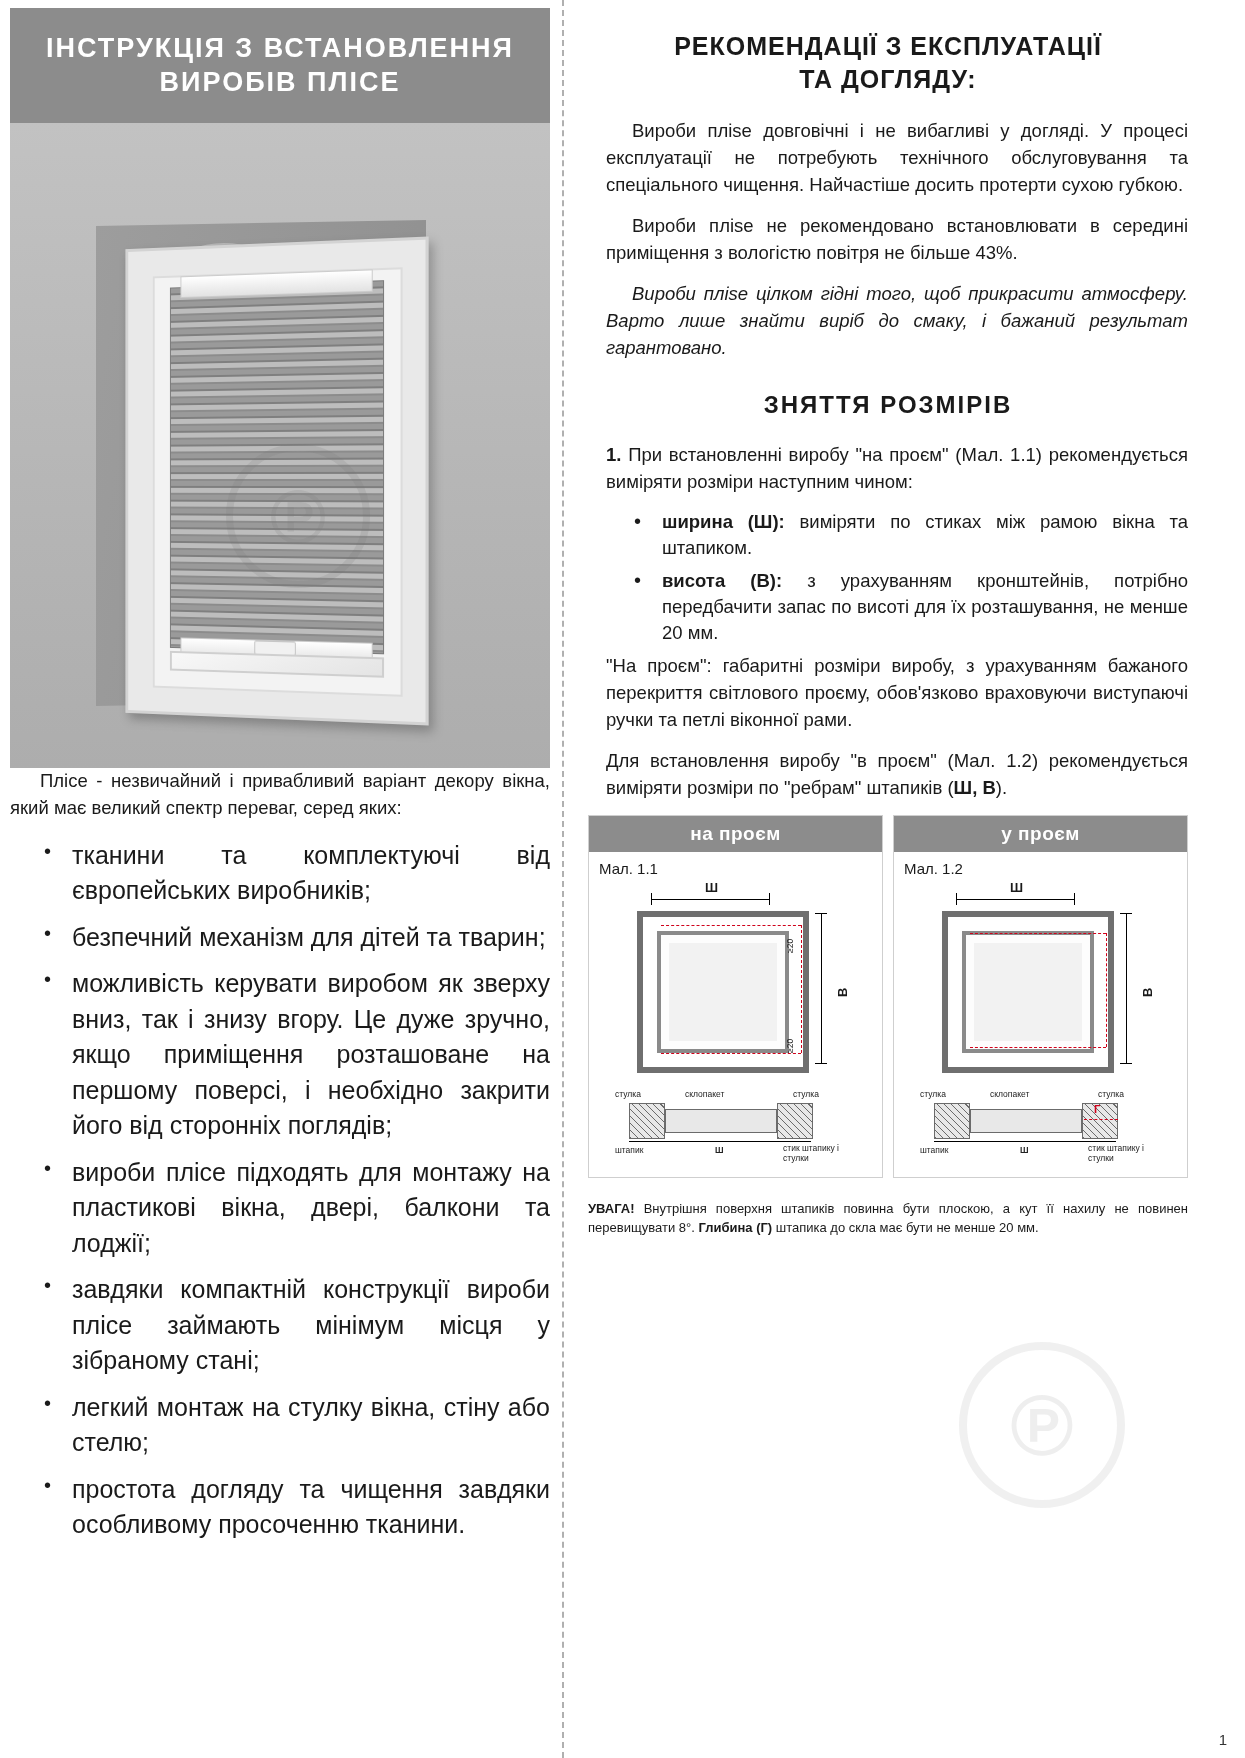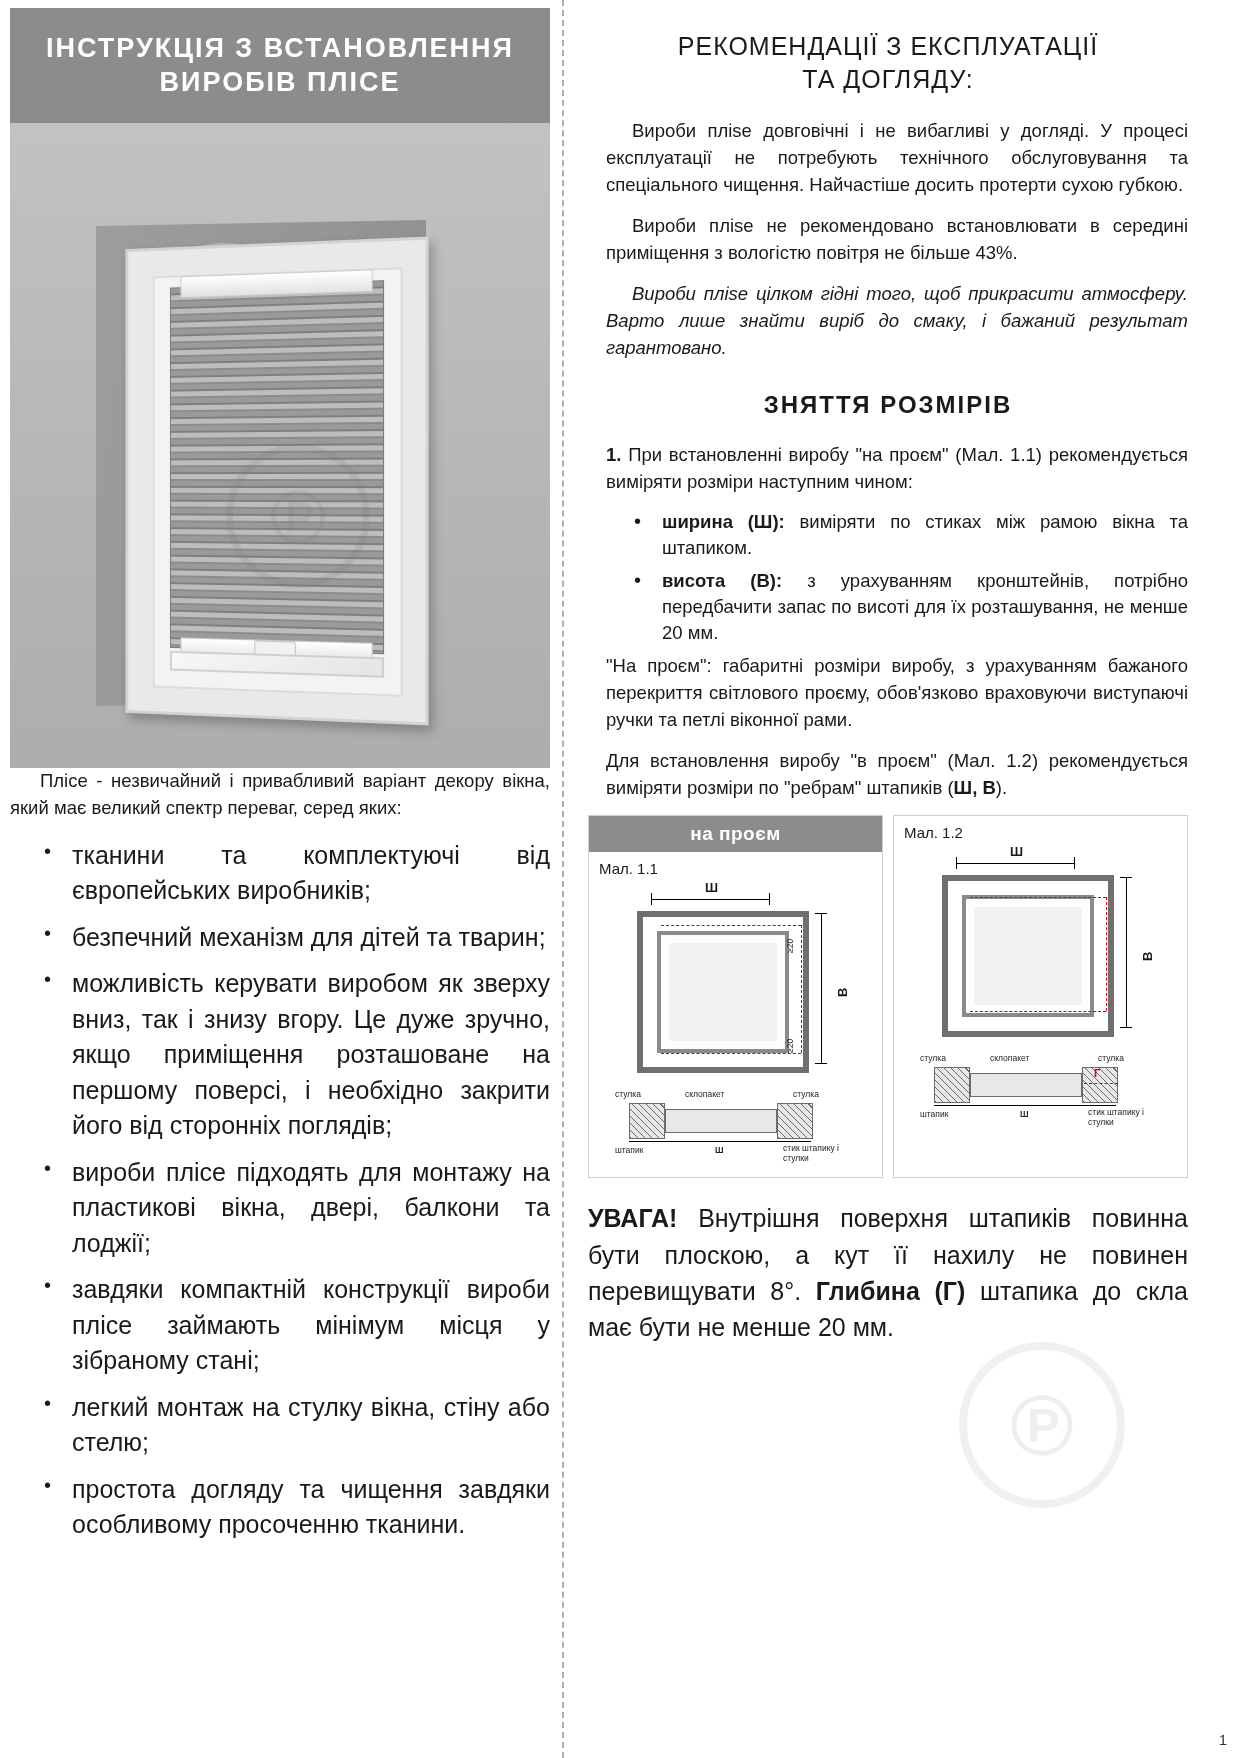--- a/index.html
+++ b/index.html
@@ -234,21 +234,21 @@
   
   .right-col {
     position: absolute;
     left: 588px;
     top: 30px;
     width: 600px;
   }
   .right-title {
     text-align: center;
     font-size: 25px;
-    font-weight: normal;
+    font-weight: bold;
     letter-spacing: 1px;
     line-height: 1.3;
     margin: 0 0 22px 0;
   }
   .r-para {
     font-size: 18.5px;
     line-height: 1.46;
     text-align: justify;
     margin: 0 0 14px 18px;
   }
@@ -392,21 +392,21 @@
   .hatch {
     background-image: repeating-linear-gradient(45deg,#6b6b6b 0 1px, transparent 1px 5px);
   }
   .sv-line {
     position: absolute;
     border-top: 1px solid #000;
     height: 0;
   }
   .warn {
     margin-top: 22px;
-    font-size: 25px;
+    font-size: 13px;
     line-height: 1.45;
     text-align: justify;
   }
   .page-num {
     position: absolute;
     right: 18px;
     bottom: 10px;
     font-size: 15px;
     color: #333;
   }
@@ -533,20 +533,21 @@
             <div class="tiny" style="left:82px; top:4px;">склопакет</div>
             <div class="tiny" style="left:190px; top:4px;">стулка</div>
             <div class="tiny" style="left:12px; top:60px;">штапик</div>
             <div class="tiny" style="left:112px; top:60px; font-weight:bold;">Ш</div>
             <div class="tiny" style="left:180px; top:58px; width:70px;">стик штапику і стулки</div>
           </div>
         </div>
       </div>
 
       <div class="diagram">
+        <div class="dhead">у проєм</div>
         <div class="dlabel">Мал. 1.2</div>
         <div class="dbody">
           <div class="win-outer">
             <div class="win-sash">
               <div class="win-glass"></div>
             </div>
           </div>
           <div class="dim-line-h" style="left:62px; top:22px; width:118px;"></div>
           <div class="dim-line-v" style="left:62px; top:16px; height:12px;"></div>
           <div class="dim-line-v" style="left:180px; top:16px; height:12px;"></div>

